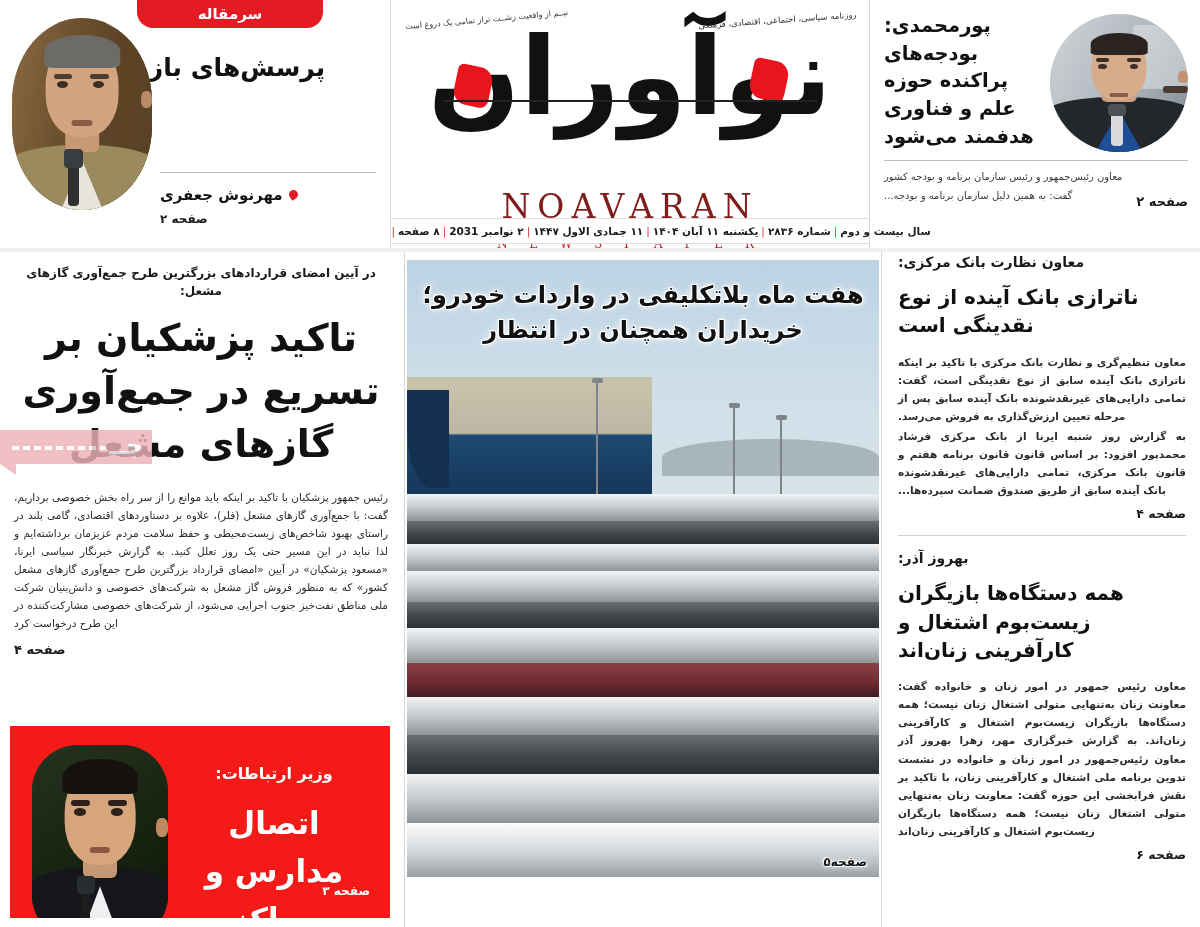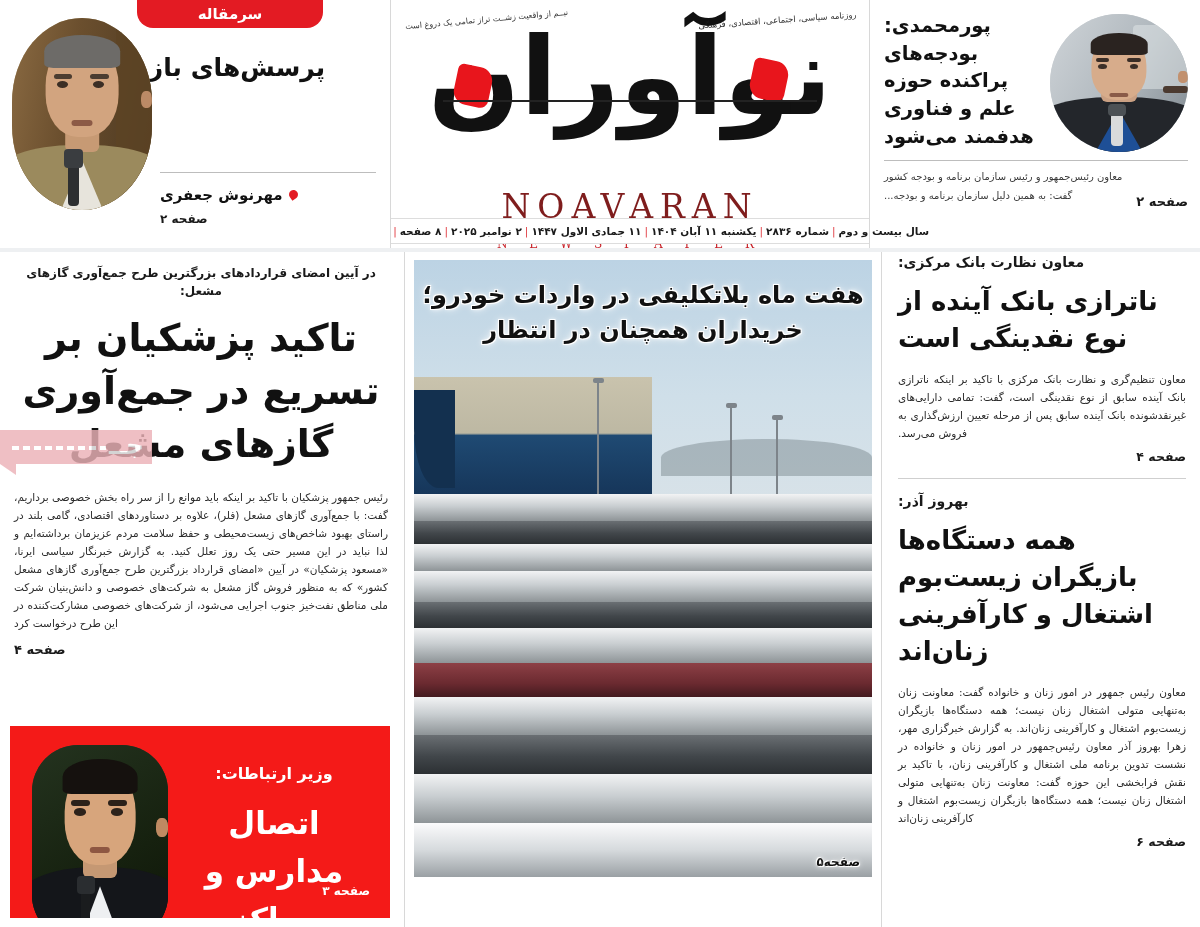--- a/index.html
+++ b/index.html
@@ -101,30 +101,30 @@
   .byline .dot{display:inline-block;width:9px;height:9px;background:#e31b23;
                border-radius:50% 50% 50% 0;transform:rotate(-35deg);margin-left:6px;vertical-align:1px;}
   .teaser-right .pageref{position:absolute;right:14px;top:212px;width:216px;text-align:left;font-size:12px;}
 
   
   .main{position:absolute;left:0;top:252px;width:1200px;height:675px;}
 
   
   .col-left{right:0;top:0;width:318px;height:675px;padding:0 14px 0 16px;}
   .col-left .kicker{font-size:14px;text-align:left;margin-bottom:10px;}
-  .col-left .headline{font-size:26px;text-align:left;}
+  .col-left .headline{font-size:20px;text-align:left;}
   .art{margin-bottom:14px;}
-  .art .body-text{margin-top:13px;}
+  .art .body-text{margin-top:13px;font-weight:bold;}
   .art p{margin:0 0 2px 0;}
   .art .pageref{margin-top:7px;display:block;text-align:right;font-size:12.5px;}
   .sep-rule{height:1px;background:#cfcfcf;margin:10px 0 12px 0;}
 
   
   .col-center{right:318px;top:0;width:478px;height:675px;
-              border-left:1px solid #d8d8d8;border-right:1px solid #d8d8d8;padding:8px 9px;}
+              border-left:1px solid #d8d8d8;border-right:1px solid #d8d8d8;padding:8px 2px;}
   .photo-frame{position:relative;width:100%;height:617px;overflow:hidden;background:#b8c6d0;}
   .sky{position:absolute;left:0;top:0;right:0;height:40%;
        background:linear-gradient(#bcd3e4 0%,#cfdfe9 55%,#d8e2e8 100%);}
   .ship{position:absolute;left:0;top:19%;width:52%;height:19%;
         background:linear-gradient(#c9c3ad 0%,#bdb8a3 48%,#1f4a73 50%,#16365a 100%);}
   .ship-bow{position:absolute;left:0;top:21%;width:9%;height:16%;
             background:#13304f;border-radius:0 0 0 60%;}
   .hill{position:absolute;right:0;top:29%;width:46%;height:6%;
         background:#9aa7ad;opacity:.75;border-radius:50% 50% 0 0;}
   .lot{position:absolute;left:0;right:0;bottom:0;height:62%;
@@ -249,21 +249,21 @@
       <div class="latin-sub">N E W S   P A P E R</div>
       <div class="dateline">
         <span>سال بیست و دوم</span>
           <span class="sep">|</span>
         <span>شماره ۲۸۳۶</span>
           <span class="sep">|</span>
         <span>یکشنبه ۱۱ آبان ۱۴۰۴</span>
           <span class="sep">|</span>
         <span>۱۱ جمادی الاول ۱۴۴۷</span>
           <span class="sep">|</span>
-        <span>۲ نوامبر ۲۰۲۵</span>
+        <span>۲ نوامبر 2031</span>
           <span class="sep">|</span>
         <span>۸ صفحه</span>
           <span class="sep">|</span>
         <span>۲۰۰۰ تومان</span>
       </div>
     </div>
 
     <div class="teaser-right">
       <div class="edit-banner">سرمقاله</div>
       <div class="headline">پرسش‌های باز</div>
@@ -296,20 +296,21 @@
 
   <div class="main">
 
     <div class="col col-left">
 
       <div class="art">
         <div class="kicker">معاون نظارت بانک مرکزی:</div>
         <div class="headline">ناترازی بانک آینده از نوع نقدینگی است</div>
         <div class="body-text">
           <p>معاون تنظیم‌گری و نظارت بانک مرکزی با تاکید بر اینکه ناترازی بانک آینده سابق از نوع نقدینگی است، گفت: تمامی دارایی‌های غیرنقدشونده بانک آینده سابق پس از مرحله تعیین ارزش‌گذاری به فروش می‌رسد.</p>
+          <p>به گزارش روز شنبه ایرنا از بانک مرکزی فرشاد محمدپور افزود: بر اساس قانون قانون برنامه هفتم و قانون بانک مرکزی، تمامی دارایی‌های غیرنقدشونده بانک آینده سابق از طریق صندوق ضمانت سپرده‌ها...</p>
         </div>
         <span class="pageref">صفحه ۴</span>
       </div>
 
       <div class="sep-rule"></div>
 
       <div class="art">
         <div class="kicker">بهروز آذر:</div>
         <div class="headline">همه دستگاه‌ها بازیگران زیست‌بوم اشتغال و کارآفرینی زنان‌اند</div>
         <div class="body-text">

